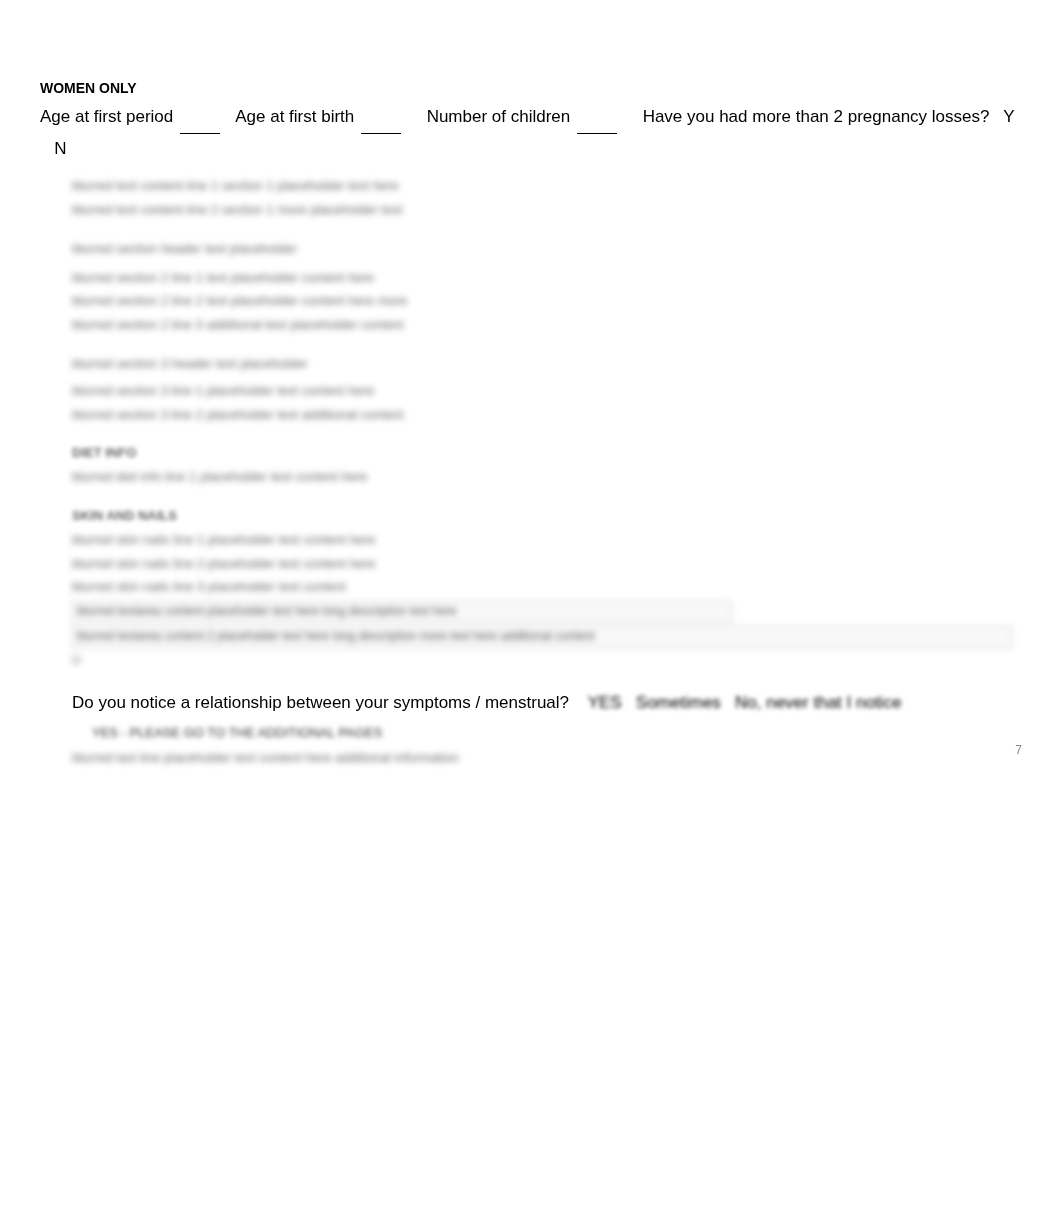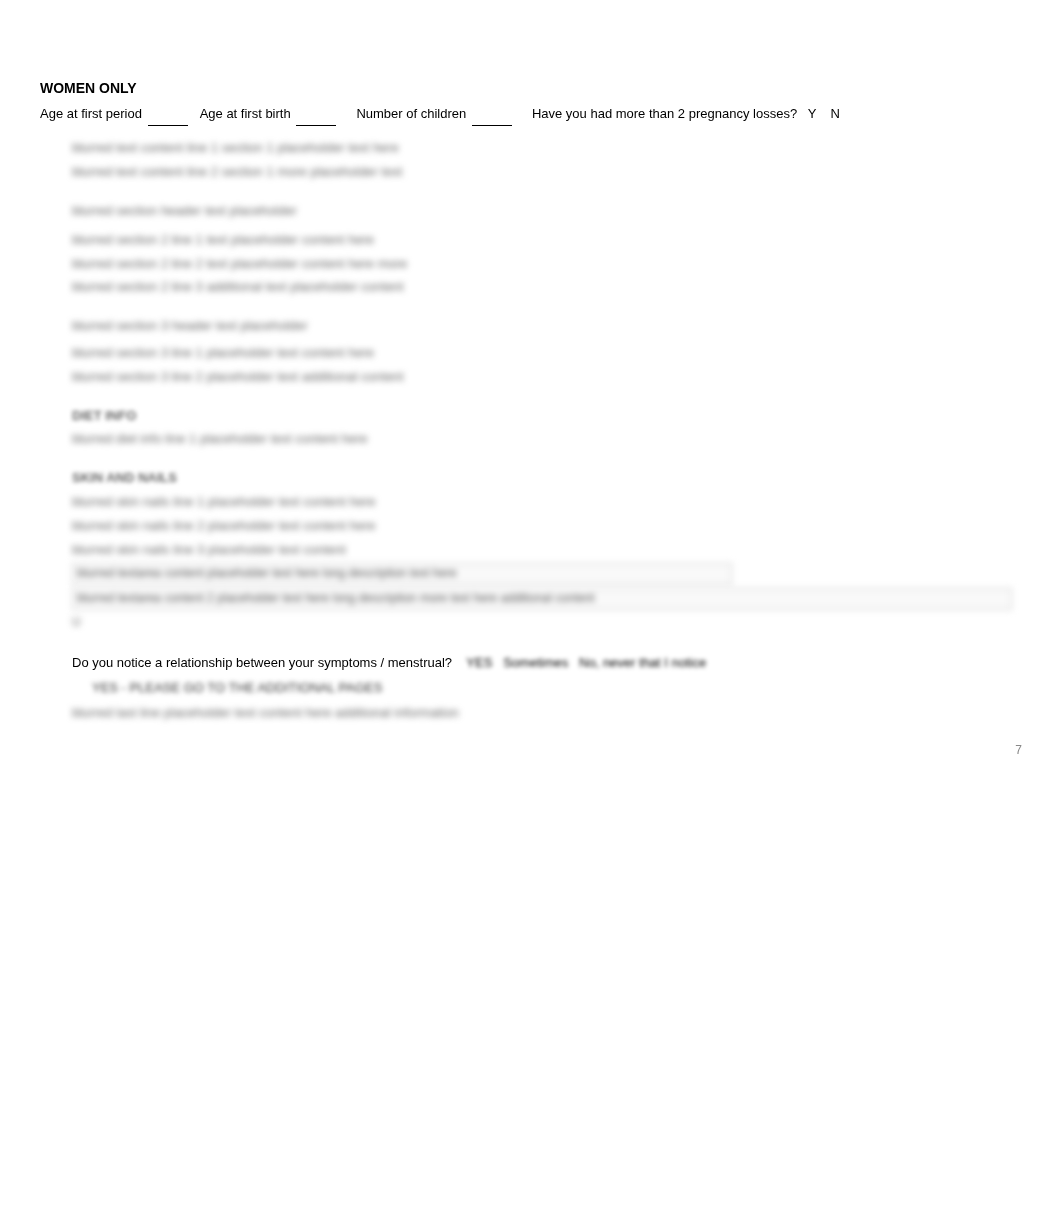--- a/index.html
+++ b/index.html
@@ -60,21 +60,21 @@
 
     .page-num {
       position: absolute;
       right: 40px;
       bottom: 460px;
       font-size: 12px;
       color: #888;
     }
 
     .clear-text {
-      font-size: 13px;
+      font-size: 17px;
       line-height: 1.8;
     }
 
     .women-only-section {
       margin-top: 60px;
     }
   </style>
 </head>
 <body>
 

